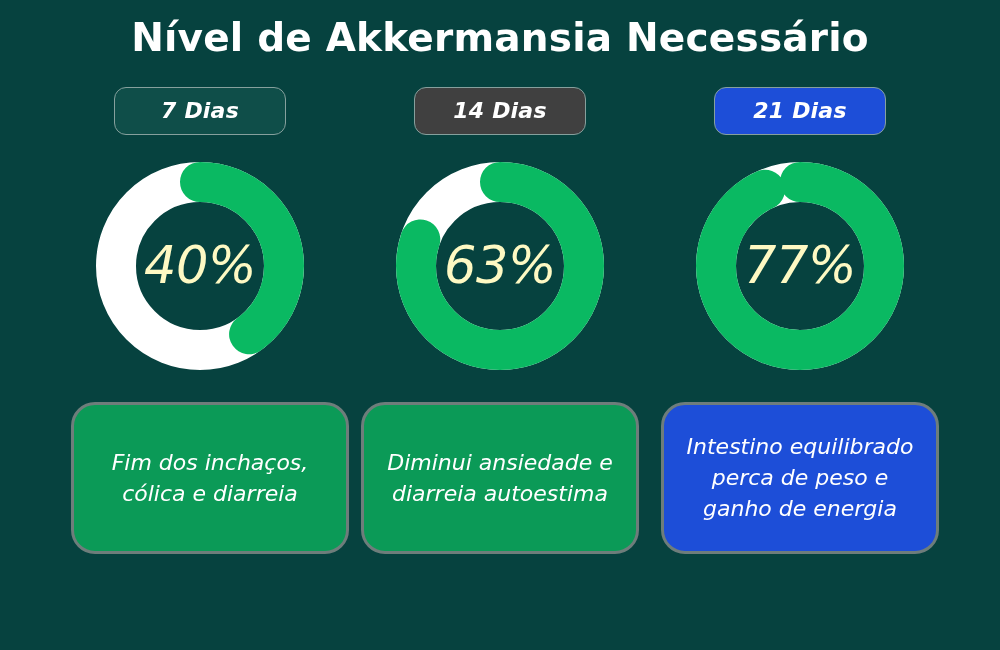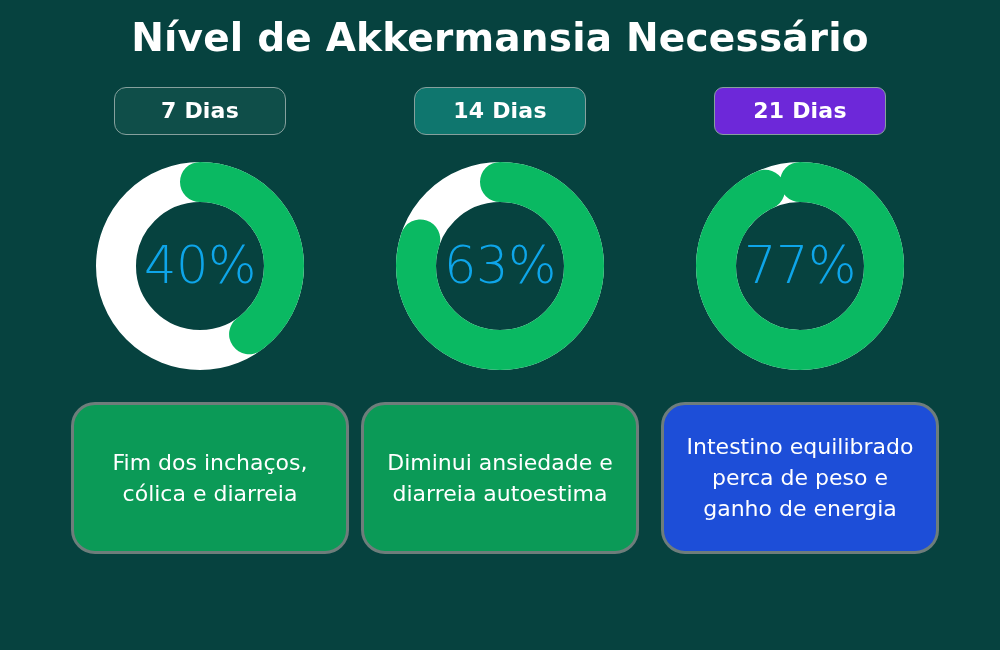--- a/index.html
+++ b/index.html
@@ -39,20 +39,21 @@
     width: 100%;
   }
 
   
   .columns {
     margin-top: 24px;
     width: 1000px;
     display: flex;
     justify-content: center;
     align-items: flex-start;
+    font-style: italic;
   }
 
   .column {
     width: 300px;
     display: flex;
     flex-direction: column;
     align-items: center;
   }
 
   
@@ -101,21 +102,21 @@
   }
 
   .donut-label {
     position: absolute;
     inset: 0;
     display: flex;
     align-items: center;
     justify-content: center;
     font-size: 51px;
     font-weight: 300;
-    color: #0ea5e9;
+    color: #fef9c3;
     letter-spacing: -0.5px;
     font-family: "DejaVu Sans", "Liberation Sans", sans-serif;
   }
 
   
   .card {
     margin-top: 32px;
     width: 278px;
     min-height: 152px;
     background: #0b9a57;
@@ -158,40 +159,40 @@
         <div class="donut-label">40%</div>
       </div>
 
       <div class="card" style="background: rgb(11, 154, 87); border-color: rgb(110, 125, 123); margin-left: 20px;">
         <div class="card-text">Fim dos inchaços,
 cólica e diarreia</div>
       </div>
     </div>
 
     <div class="column">
-      <div class="badge" style="background: #0f766e; border-color: rgb(134, 160, 157);">
+      <div class="badge" style="background: #404040; border-color: rgb(134, 160, 157);">
         <span>14 Dias</span>
       </div>
 
       <div class="donut-wrap">
         <svg viewBox="0 0 208 208">
           <circle class="donut-track" cx="104" cy="104" r="84" style="stroke: rgb(255, 255, 255);"></circle>
           <circle class="donut-value" cx="104" cy="104" r="84" stroke-dasharray="422.2300526424682 527.7875658030853" style="stroke: rgb(10, 185, 98);"></circle>
         </svg>
         <div class="donut-label">63%</div>
       </div>
 
       <div class="card" style="background: rgb(11, 154, 87); border-color: rgb(110, 125, 123);">
         <div class="card-text">Diminui ansiedade e
 diarreia autoestima</div>
       </div>
     </div>
 
     <div class="column">
-      <div class="badge" style="background: #6d28d9; border-color: rgb(134, 160, 157); border-radius: 9px;">
+      <div class="badge" style="background: #1d4ed8; border-color: rgb(134, 160, 157);">
         <span>21 Dias</span>
       </div>
 
       <div class="donut-wrap">
         <svg viewBox="0 0 208 208">
           <circle class="donut-track" cx="104" cy="104" r="84" style="stroke: rgb(255, 255, 255);"></circle>
           <circle class="donut-value" cx="104" cy="104" r="84" stroke-dasharray="490.8424361968693 527.7875658030853" style="stroke: rgb(10, 185, 98);"></circle>
         </svg>
         <div class="donut-label">77%</div>
       </div>

